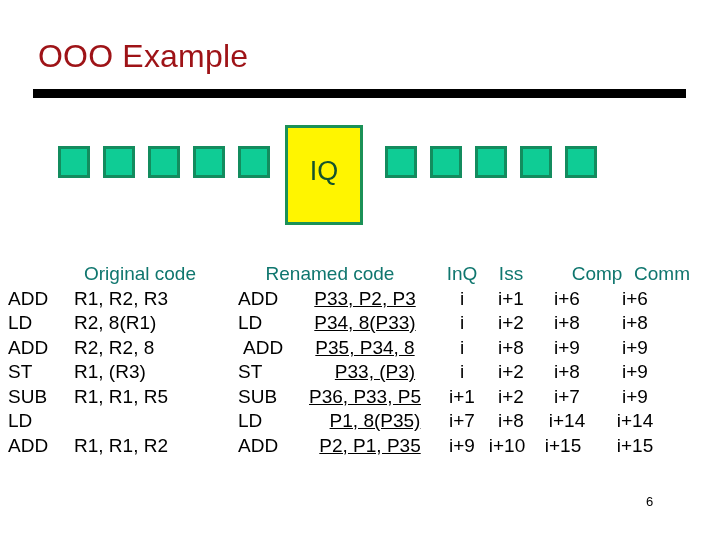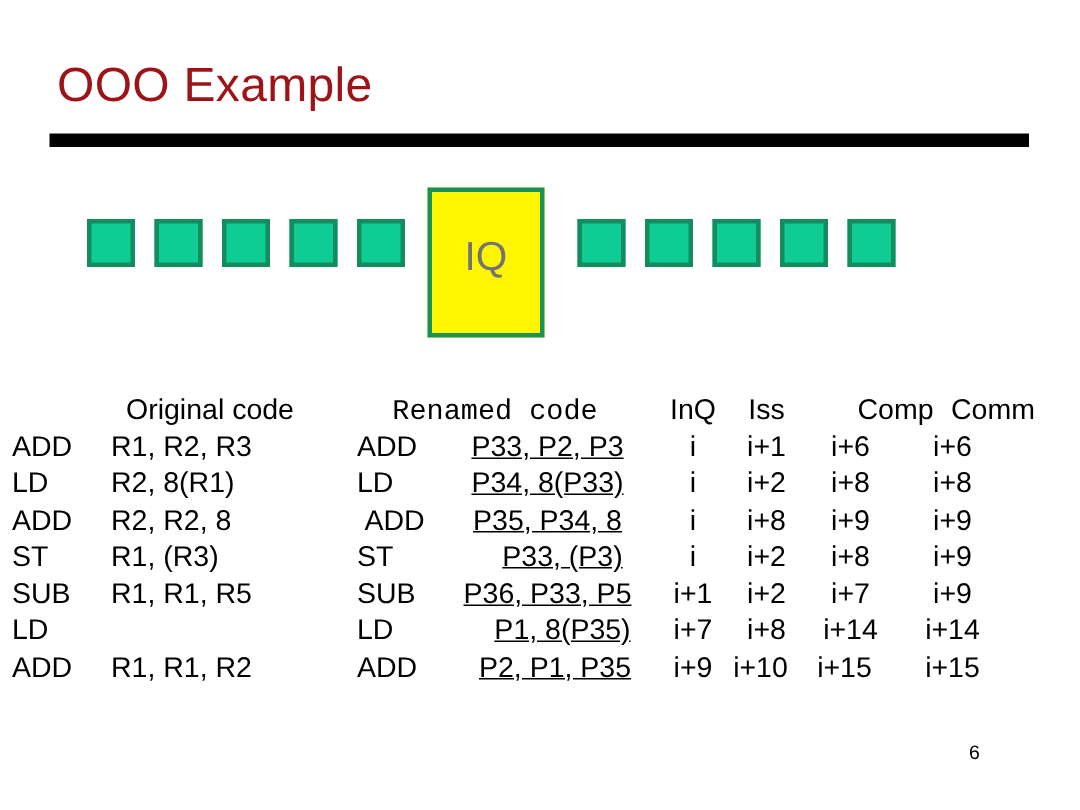--- a/index.html
+++ b/index.html
@@ -65,49 +65,49 @@
     border: 3px solid #1B9157;
     box-sizing: border-box;
   }
   #iq-label {
     position: absolute;
     left: 0;
     top: 30px;
     width: 100%;
     text-align: center;
     font-size: 27px;
-    color: #737373;
+    color: #14532d;
     line-height: 1;
   }
 
   
   #code-table {
     position: absolute;
     left: 0;
     top: 262px;
     width: 720px;
     font-size: 19px;
     line-height: 24.5px;
     white-space: nowrap;
   }
   #code-table .row {
     position: relative;
     height: 24.5px;
   }
   #code-table .hdr {
-    color: #000000;
+    color: #0f766e;
   }
   .cell {
     position: absolute;
     top: 0;
   }
 
   
   .c-orig-hdr  { left: 40px;  width: 200px; text-align: center; }
-  .c-ren-hdr   { left: 230px; width: 200px; text-align: center; font-family: Liberation Mono, monospace; }
+  .c-ren-hdr   { left: 230px; width: 200px; text-align: center; }
   .c-inq-hdr   { left: 440px; width: 44px;  text-align: center; }
   .c-iss-hdr   { left: 489px; width: 44px;  text-align: center; }
   .c-comp-hdr  { left: 538px; width: 62px;  text-align: center; margin-left: 28px; }
   .c-comm-hdr  { left: 604px; width: 68px;  text-align: center; margin-left: 24px; }
 
   .c-op   { left: 8px;   width: 62px;  text-align: left; }
   .c-args { left = 0;    }
   .c-args { left: 74px;  width: 160px; text-align: left; }
 
   .c-rop   { left: 238px; width: 56px;  text-align: left; }

